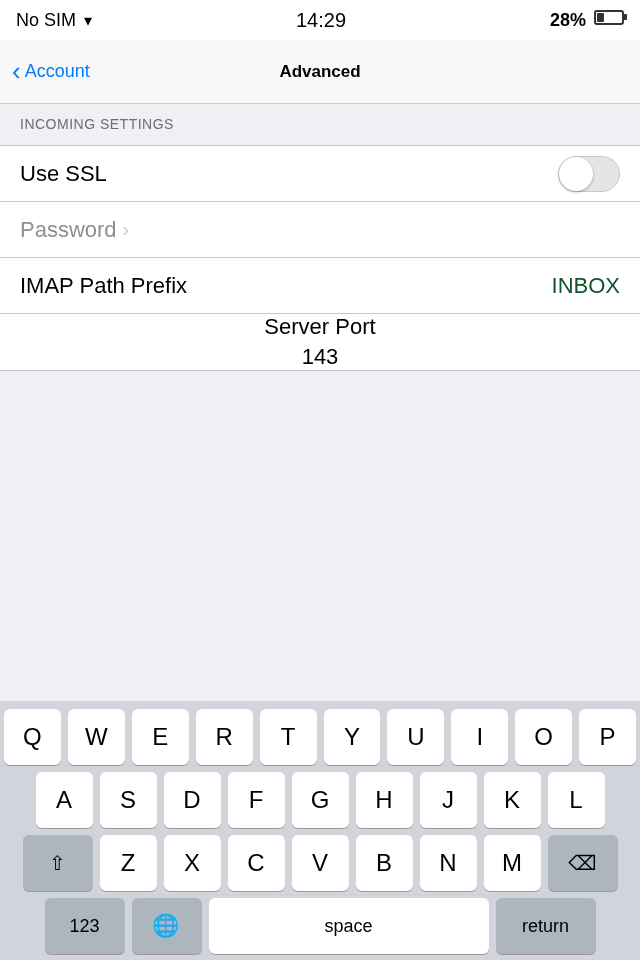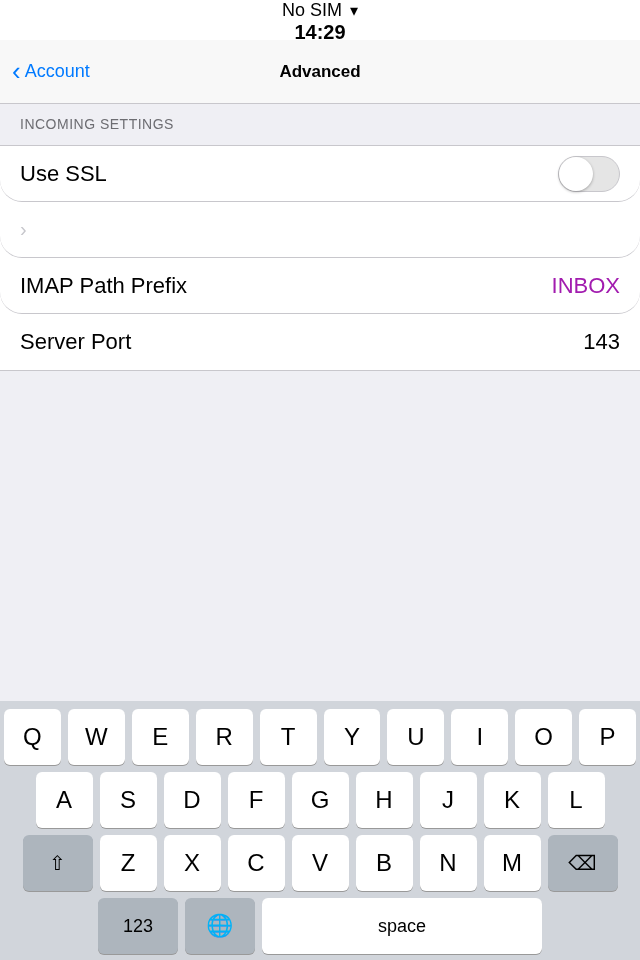--- a/index.html
+++ b/index.html
@@ -15,21 +15,20 @@
     
     .status-bar {
       height: 40px;
       background: #fff;
       display: flex;
       align-items: center;
       justify-content: space-between;
       padding: 0 16px;
       font-size: 18px;
       font-weight: 500;
-      flex-direction: column;
     }
     .status-left { display: flex; align-items: center; gap: 8px; }
     .status-right { display: flex; align-items: flex-start; gap: 8px; font-weight: bold; }
     .wifi-icon { font-size: 16px; }
     .battery-container { display: flex; align-items: center; gap: 4px; }
     .battery-icon {
       width: 30px; height: 15px;
       border: 2px solid #333;
       border-radius: 3px;
       position: relative;
@@ -105,24 +104,24 @@
       border-bottom: 1px solid #c8c7cc;
     }
     .settings-row {
       display: flex;
       align-items: center;
       justify-content: space-between;
       padding: 0 20px;
       min-height: 56px;
       border-bottom: 1px solid #c8c7cc;
       background: #fff;
-      border-radius: 22px;
     }
     .settings-row:last-child {
       border-bottom: none;
+      flex-direction: column;
     }
     .settings-row-label {
       font-size: 22px;
       color: #000;
     }
     .settings-row-value {
       font-size: 22px;
       color: #8e8e93;
       display: flex;
       align-items: center;
@@ -217,36 +216,36 @@
     }
     .key-return {
       min-width: 80px;
       max-width: 100px;
       font-size: 18px;
     }
 
     
     .imap-value {
       font-size: 22px;
-      color: #a21caf;
+      color: #14532d;
     }
     .port-value {
       font-size: 22px;
       color: #000;
     }
   </style>
 </head>
 <body>
 
 <div class="status-bar">
   <div class="status-left">
     <span>No SIM</span>
     <span class="wifi-icon">▾</span>
   </div>
-  <div style="font-size:20px;font-weight:700;">14:29</div>
+  <div style="font-size:20px;font-weight:400;">14:29</div>
   <div class="status-right">
     <span style="font-size:18px;">28%</span>
     <div class="battery-container">
       <div class="battery-icon">
         <div class="battery-fill" style="width:28%"></div>
       </div>
     </div>
   </div>
 </div>
 
@@ -264,20 +263,21 @@
 
   <div class="settings-row">
     <span class="settings-row-label">Use SSL</span>
     <div class="toggle">
       <div class="toggle-thumb"></div>
     </div>
   </div>
 
   <div class="settings-row">
     <div class="settings-row-value">
+      <span>Password</span>
       <span class="chevron">›</span>
     </div>
   </div>
 
   <div class="settings-row">
     <span class="settings-row-label">IMAP Path Prefix</span>
     <span class="imap-value">INBOX</span>
   </div>
 
   <div class="settings-row">
@@ -323,14 +323,15 @@
     <div class="key">B</div>
     <div class="key">N</div>
     <div class="key">M</div>
     <div class="key key-dark key-backspace">⌫</div>
   </div>
 
   <div class="keyboard-row">
     <div class="key key-dark key-numbers">123</div>
     <div class="key key-dark key-globe">🌐</div>
     <div class="key key-space">space</div>
+    <div class="key key-dark key-return">return</div>
   </div>
 </div>
 
 </body></html>

